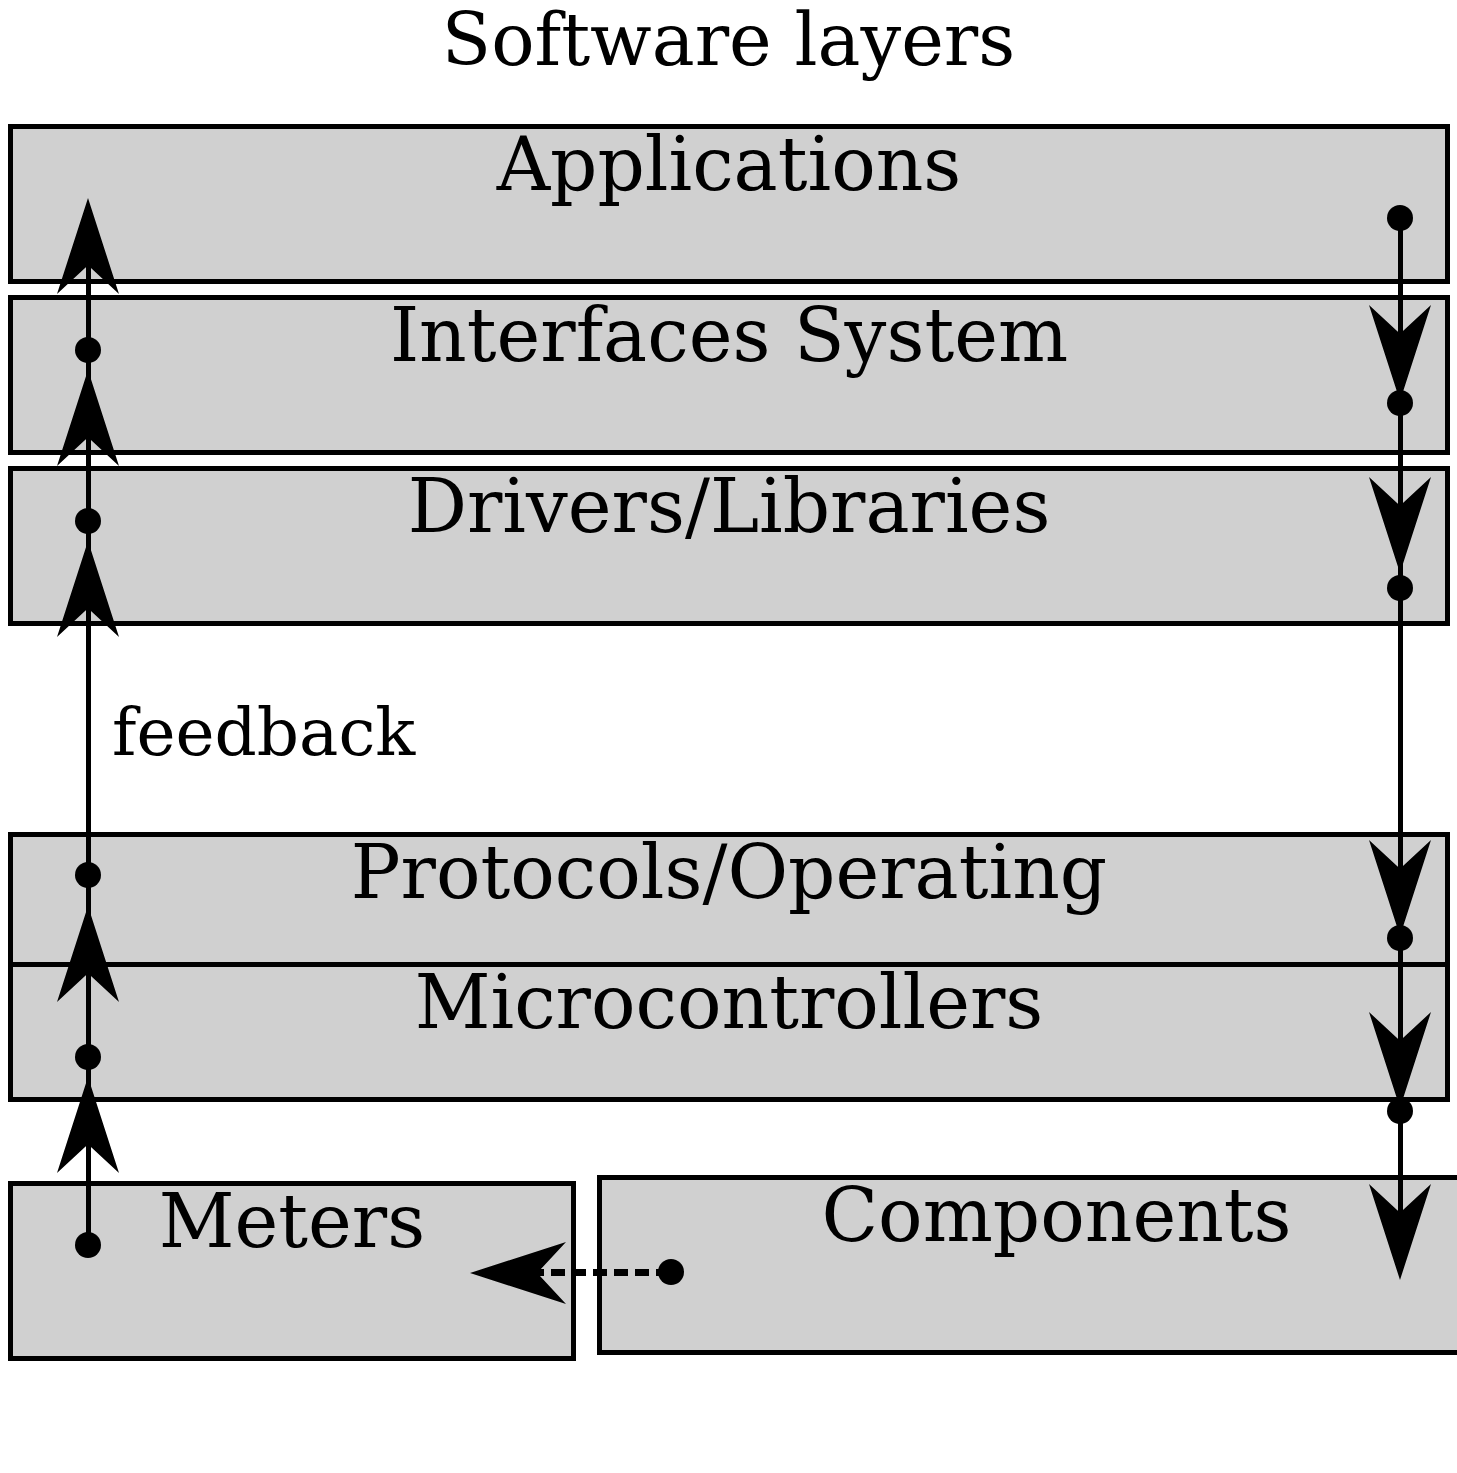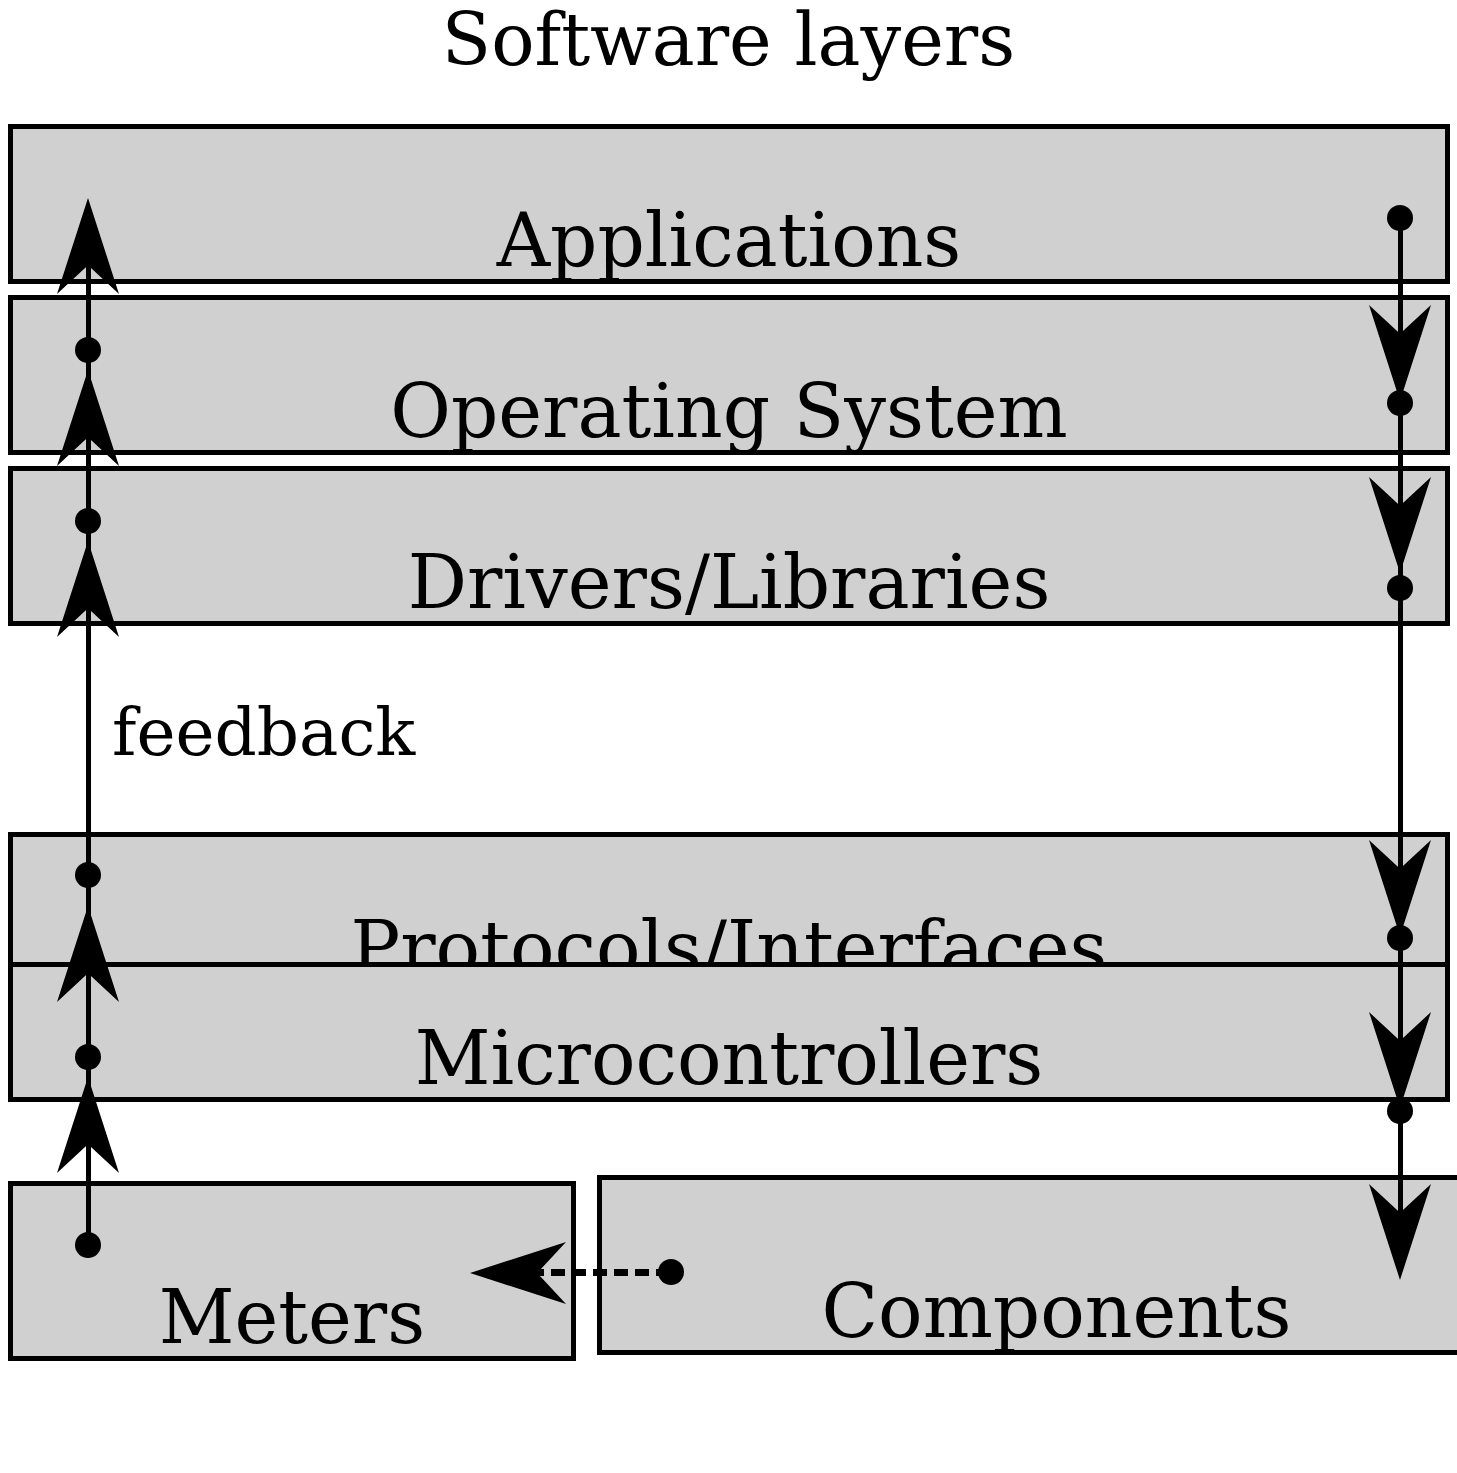--- a/index.html
+++ b/index.html
@@ -26,21 +26,21 @@
     white-space: nowrap;
   }
   #title-software { top: 4px; }
 
   .layer-box {
     position: absolute;
     box-sizing: border-box;
     background: #d0d0d0;
     border: 5px solid #000000;
     display: flex;
-    align-items: flex-end;
+    align-items: flex-start;
     justify-content: center;
   }
   .layer-label {
     font-size: 74px;
     line-height: 1;
     color: #000000;
     white-space: nowrap;
     position: relative;
     top: -2px;
   }
@@ -122,29 +122,29 @@
 
 <div id="canvas">
 
   <div class="caption" id="title-software">Software layers</div>
 
   <div class="layer-box" id="box-applications">
     <span class="layer-label">Applications</span>
   </div>
 
   <div class="layer-box" id="box-operating-system">
-    <span class="layer-label">Operating System</span>
+    <span class="layer-label">Interfaces System</span>
   </div>
 
   <div class="layer-box" id="box-drivers-libraries">
     <span class="layer-label">Drivers/Libraries</span>
   </div>
 
   <div class="layer-box" id="box-protocols">
-    <span class="layer-label">Protocols/Interfaces</span>
+    <span class="layer-label">Protocols/Operating</span>
   </div>
 
   <div class="layer-box" id="box-microcontrollers">
     <span class="layer-label">Microcontrollers</span>
   </div>
 
   <div class="layer-box" id="box-meters">
     <span class="layer-label">Meters</span>
   </div>
 

